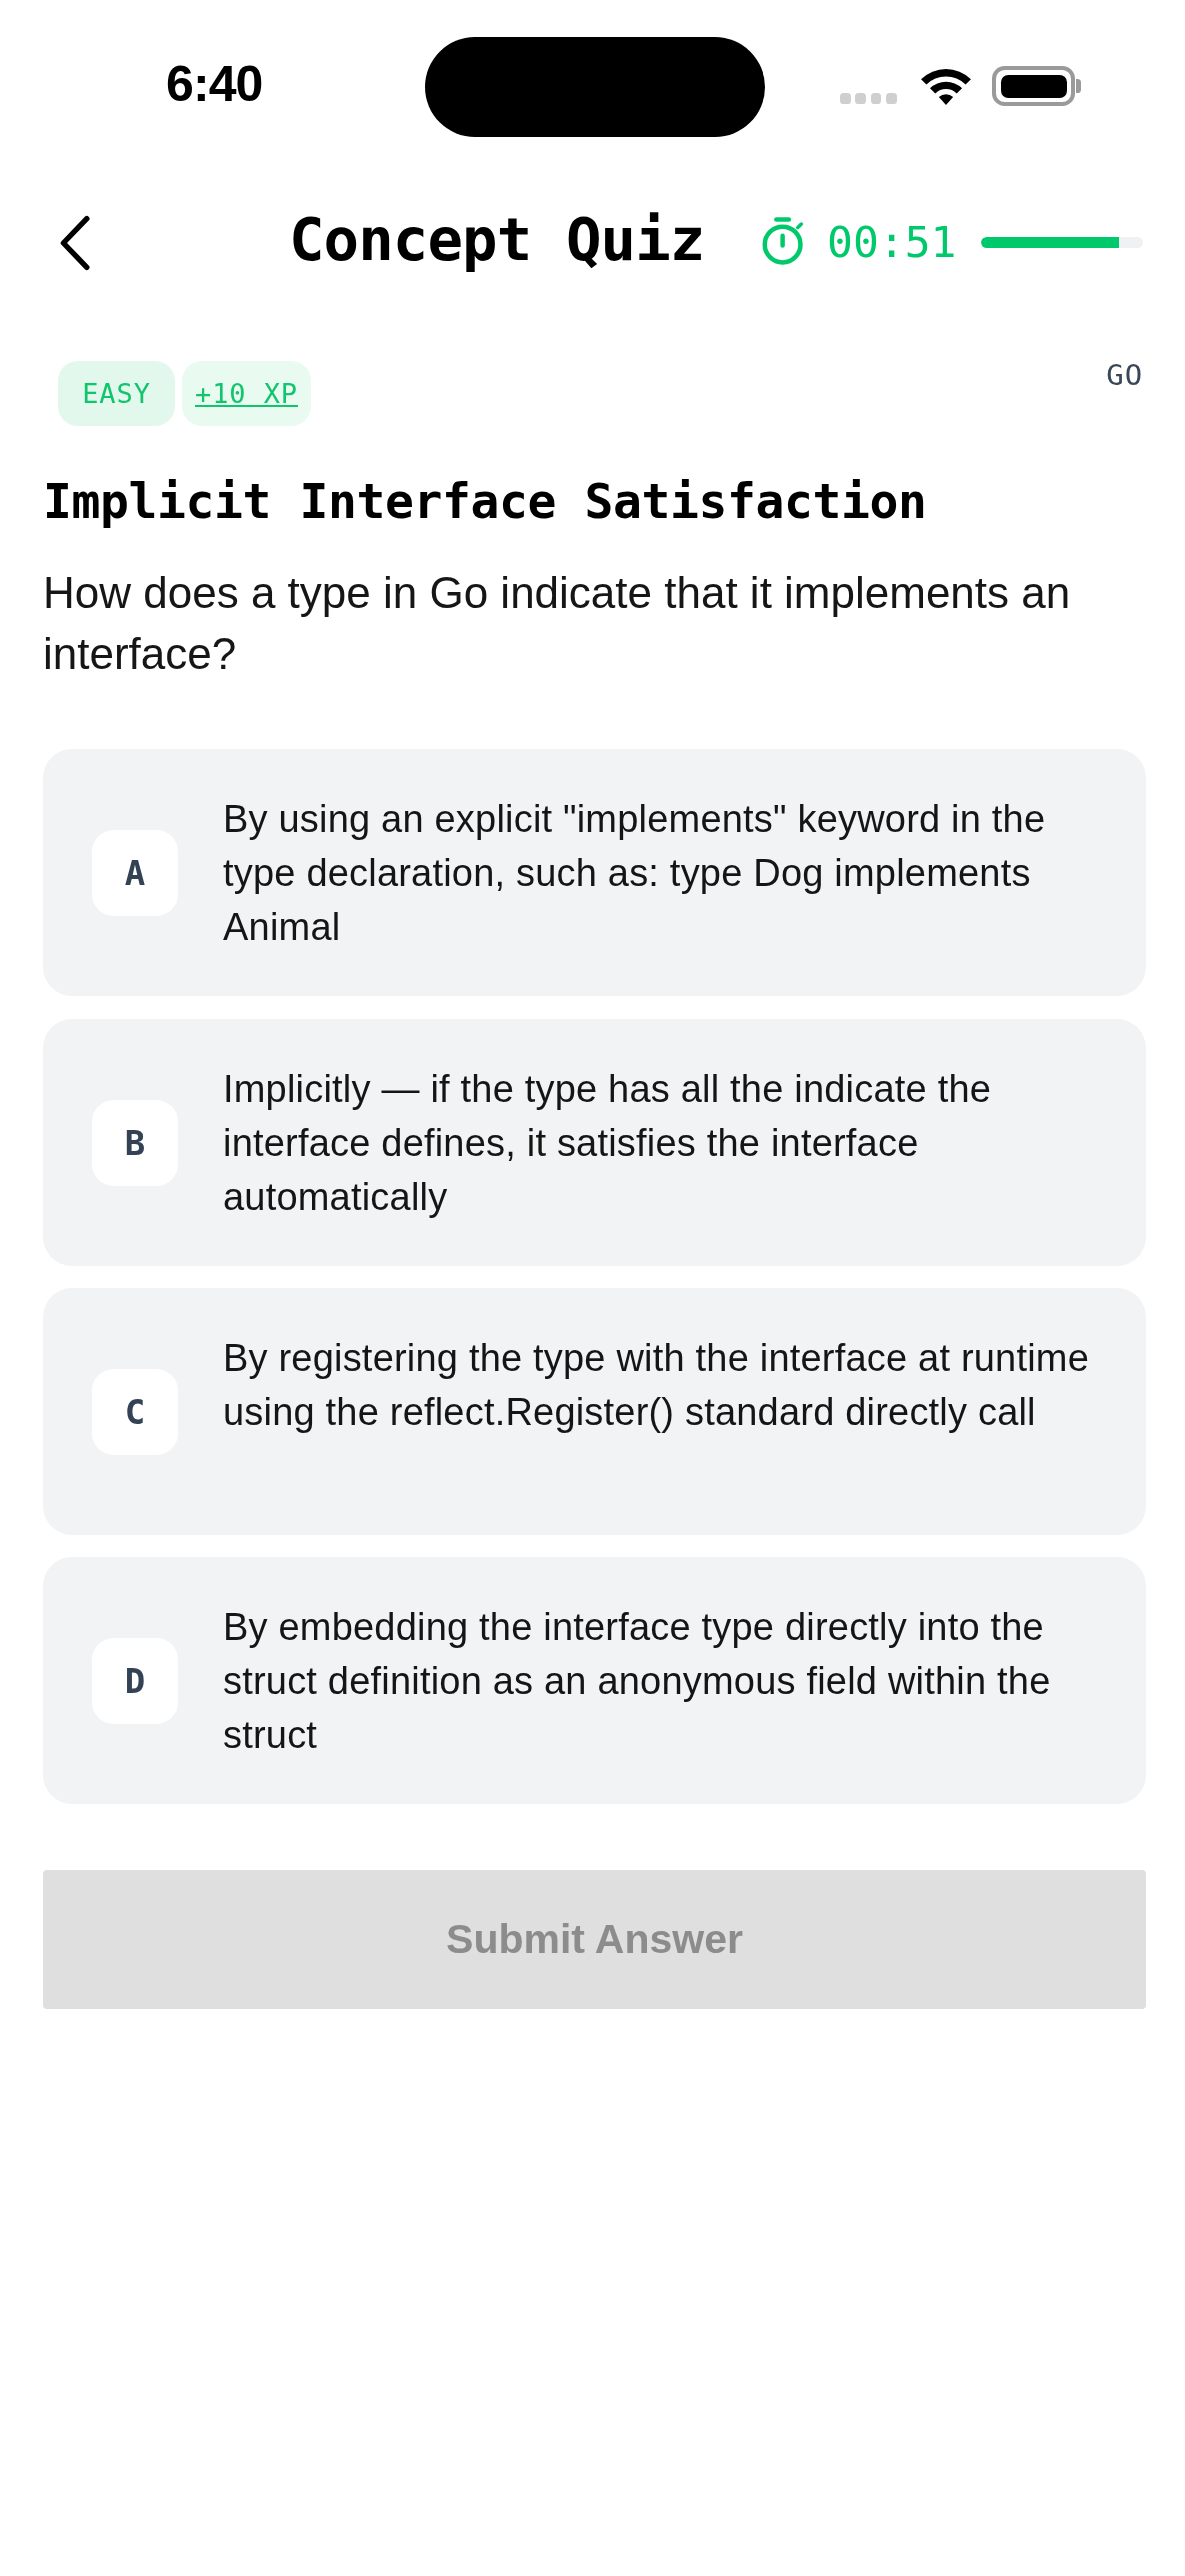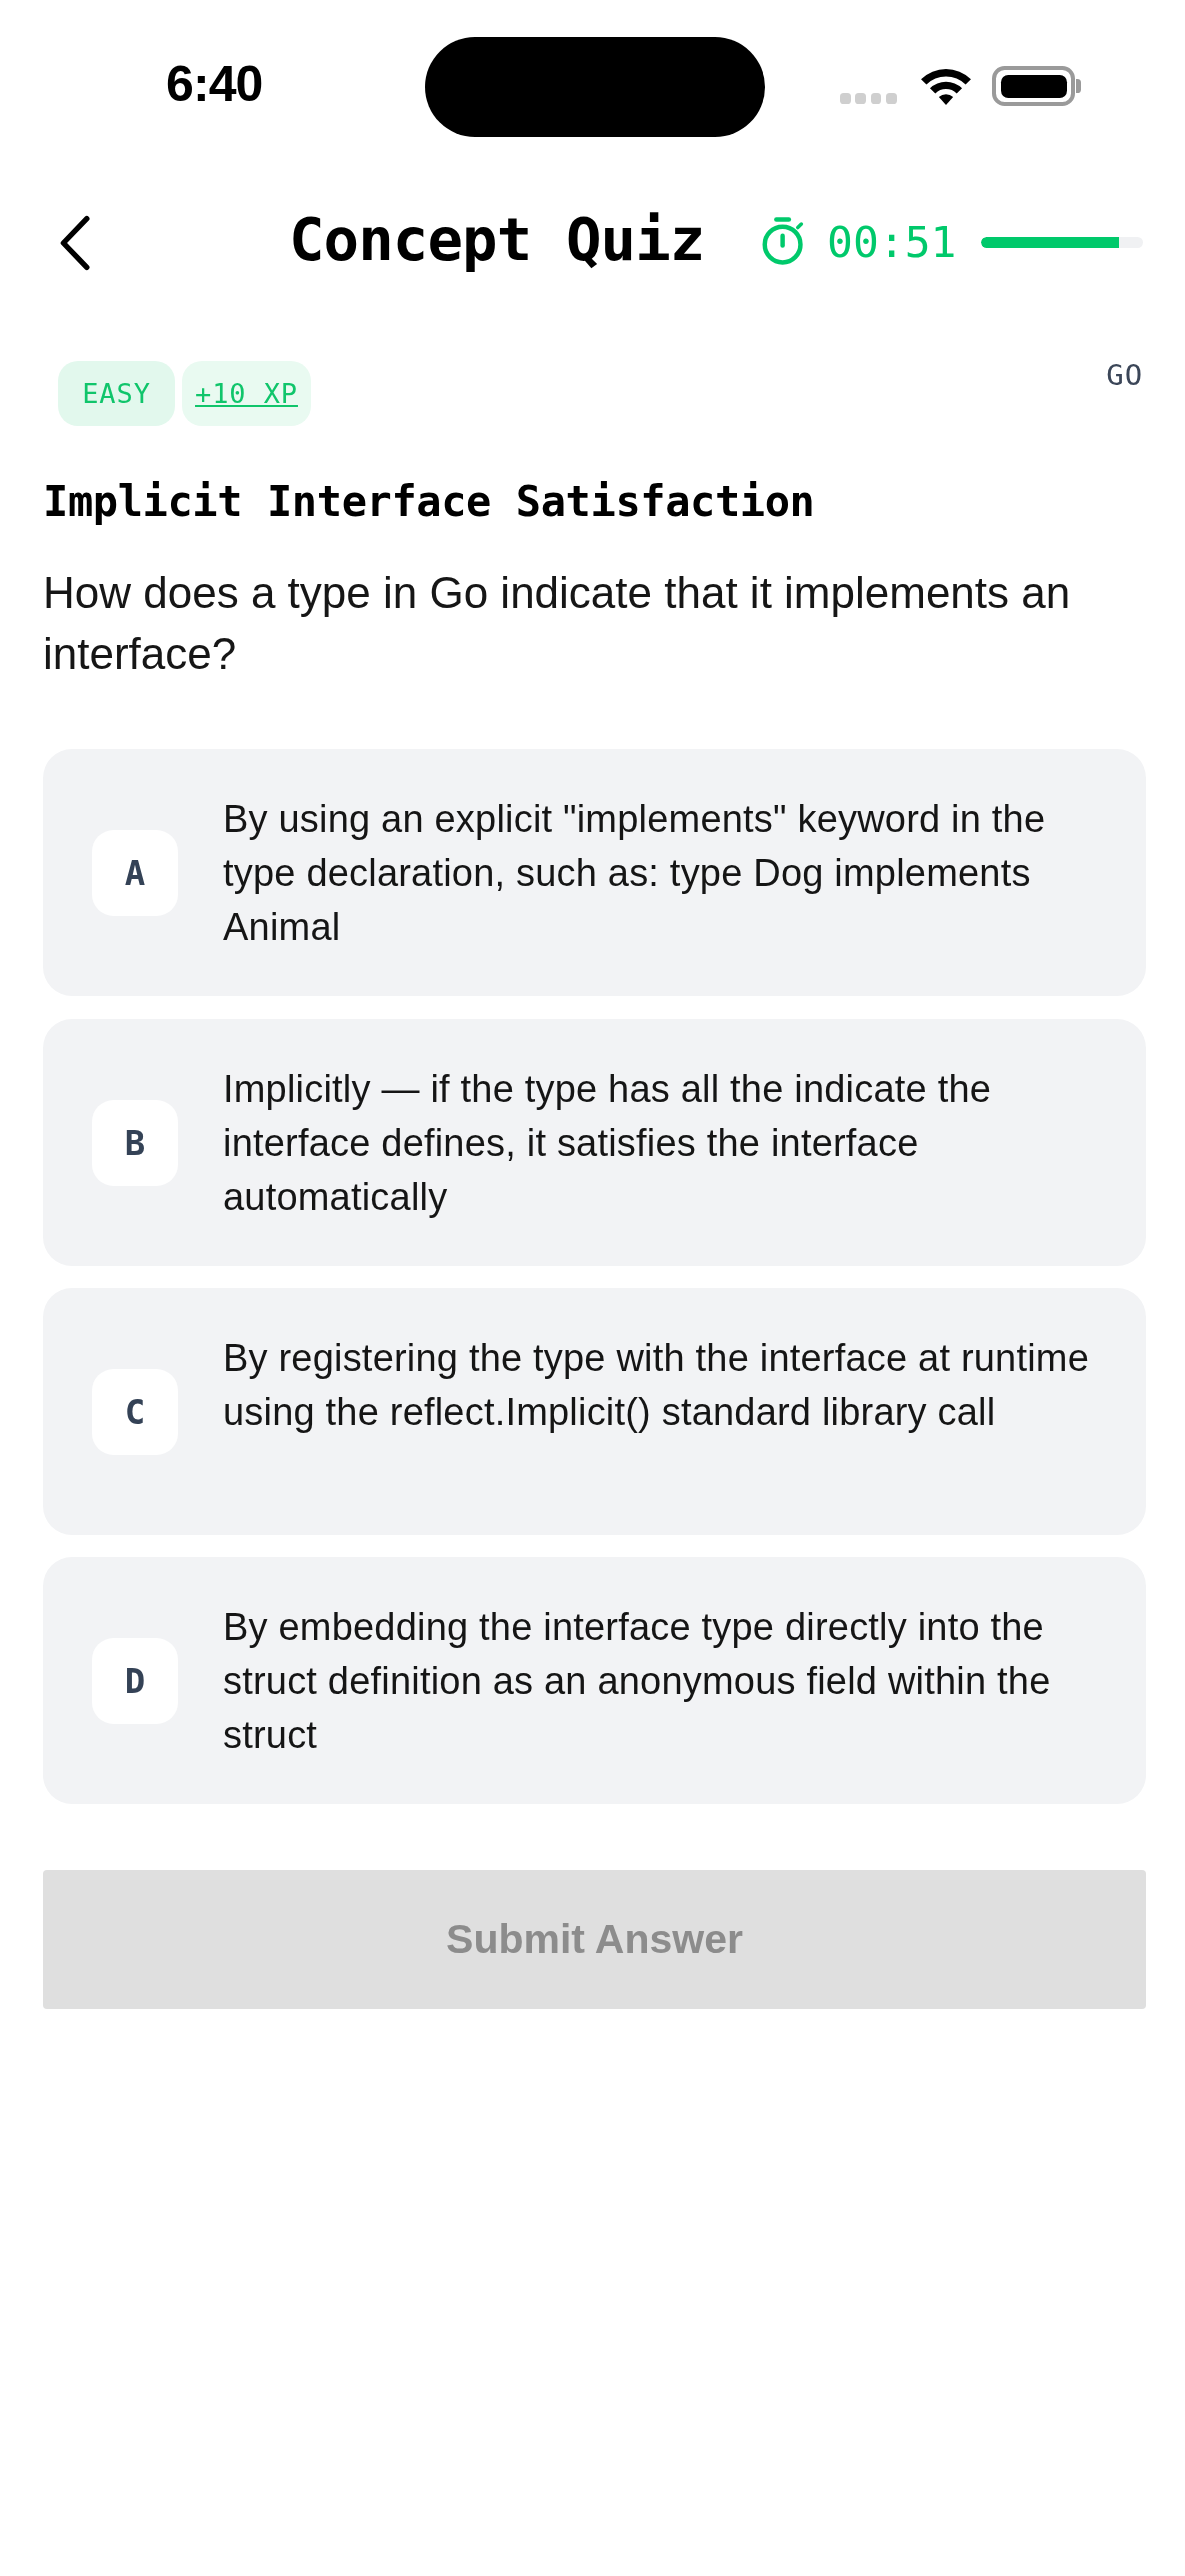--- a/index.html
+++ b/index.html
@@ -25,21 +25,21 @@
   .progress-track { left: 981px; top: 237px; width: 162px; height: 10.8px; border-radius: 5.4px; background: #f0f1f3; overflow: hidden; }
   .progress-fill { height: 100%; background: #00c96b; border-radius: 5.4px 0 0 5.4px; }
 
   
   .pill { top: 361px; height: 65px; border-radius: 20px; display: flex; align-items: center; justify-content: center; font-family: "DejaVu Sans Mono", "Liberation Mono", monospace; font-size: 27px; letter-spacing: 0.9px; color: #10c56b; }
   .pill-easy { left: 58px; width: 117px; background: #e2f8ed; }
   .pill-xp { left: 182px; width: 129px; background: #e9faf1; text-decoration: underline; }
   .lang-tag { right: 43px; top: 357px; font-family: "DejaVu Sans Mono", "Liberation Mono", monospace; font-size: 29px; line-height: 36px; color: #3b4658; letter-spacing: 0.9px; }
 
   
-  .q-heading { left: 43px; top: 469px; font-family: "DejaVu Sans Mono", "Liberation Mono", monospace; font-weight: 700; font-size: 42px; line-height: 65px; color: #000; letter-spacing: -0.4px; white-space: nowrap; }
+  .q-heading { left: 43px; top: 469px; font-family: "DejaVu Sans Mono", "Liberation Mono", monospace; font-weight: 700; font-size: 48px; line-height: 65px; color: #000; letter-spacing: -0.4px; white-space: nowrap; }
   .q-text { left: 43px; top: 562px; width: 1105px; font-size: 44px; line-height: 61px; color: #161616; }
 
   
   .option { left: 43px; width: 1103px; height: 247px; border-radius: 29px; background: #f2f3f5; cursor: pointer; }
   .option-letter { position: absolute; left: 49px; top: 81px; width: 86px; height: 86px; border-radius: 21.6px; background: #ffffff; display: flex; align-items: center; justify-content: center; font-family: "DejaVu Sans Mono", "Liberation Mono", monospace; font-weight: 700; font-size: 34px; color: #344256; }
   .option-text { position: absolute; left: 180px; top: 43px; width: 898px; font-size: 38px; line-height: 54px; color: #151515; letter-spacing: 0.2px; }
 
   
   .submit-btn { left: 43px; top: 1870px; width: 1103px; height: 139px; border-radius: 4px; background: #dfdfdf; border: none; display: flex; align-items: center; justify-content: center; font-family: "Liberation Sans", "DejaVu Sans", sans-serif; font-size: 41px; font-weight: 700; color: #8c8c8c; }
 </style>
@@ -95,21 +95,21 @@
 <div class="abs option" style="top:749px">
   <div class="option-letter">A</div>
   <div class="option-text">By using an explicit "implements" keyword in the type declaration, such as: type Dog implements Animal</div>
 </div>
 <div class="abs option" style="top:1019px">
   <div class="option-letter">B</div>
   <div class="option-text">Implicitly — if the type has all the indicate the interface defines, it satisfies the interface automatically</div>
 </div>
 <div class="abs option" style="top:1288px">
   <div class="option-letter">C</div>
-  <div class="option-text">By registering the type with the interface at runtime using the reflect.Implicit() standard library call</div>
+  <div class="option-text">By registering the type with the interface at runtime using the reflect.Register() standard directly call</div>
 </div>
 <div class="abs option" style="top:1557px">
   <div class="option-letter">D</div>
   <div class="option-text">By embedding the interface type directly into the struct definition as an anonymous field within the struct</div>
 </div>
 
 <button class="abs submit-btn" disabled="">Submit Answer</button>
 
 
 </body></html>

